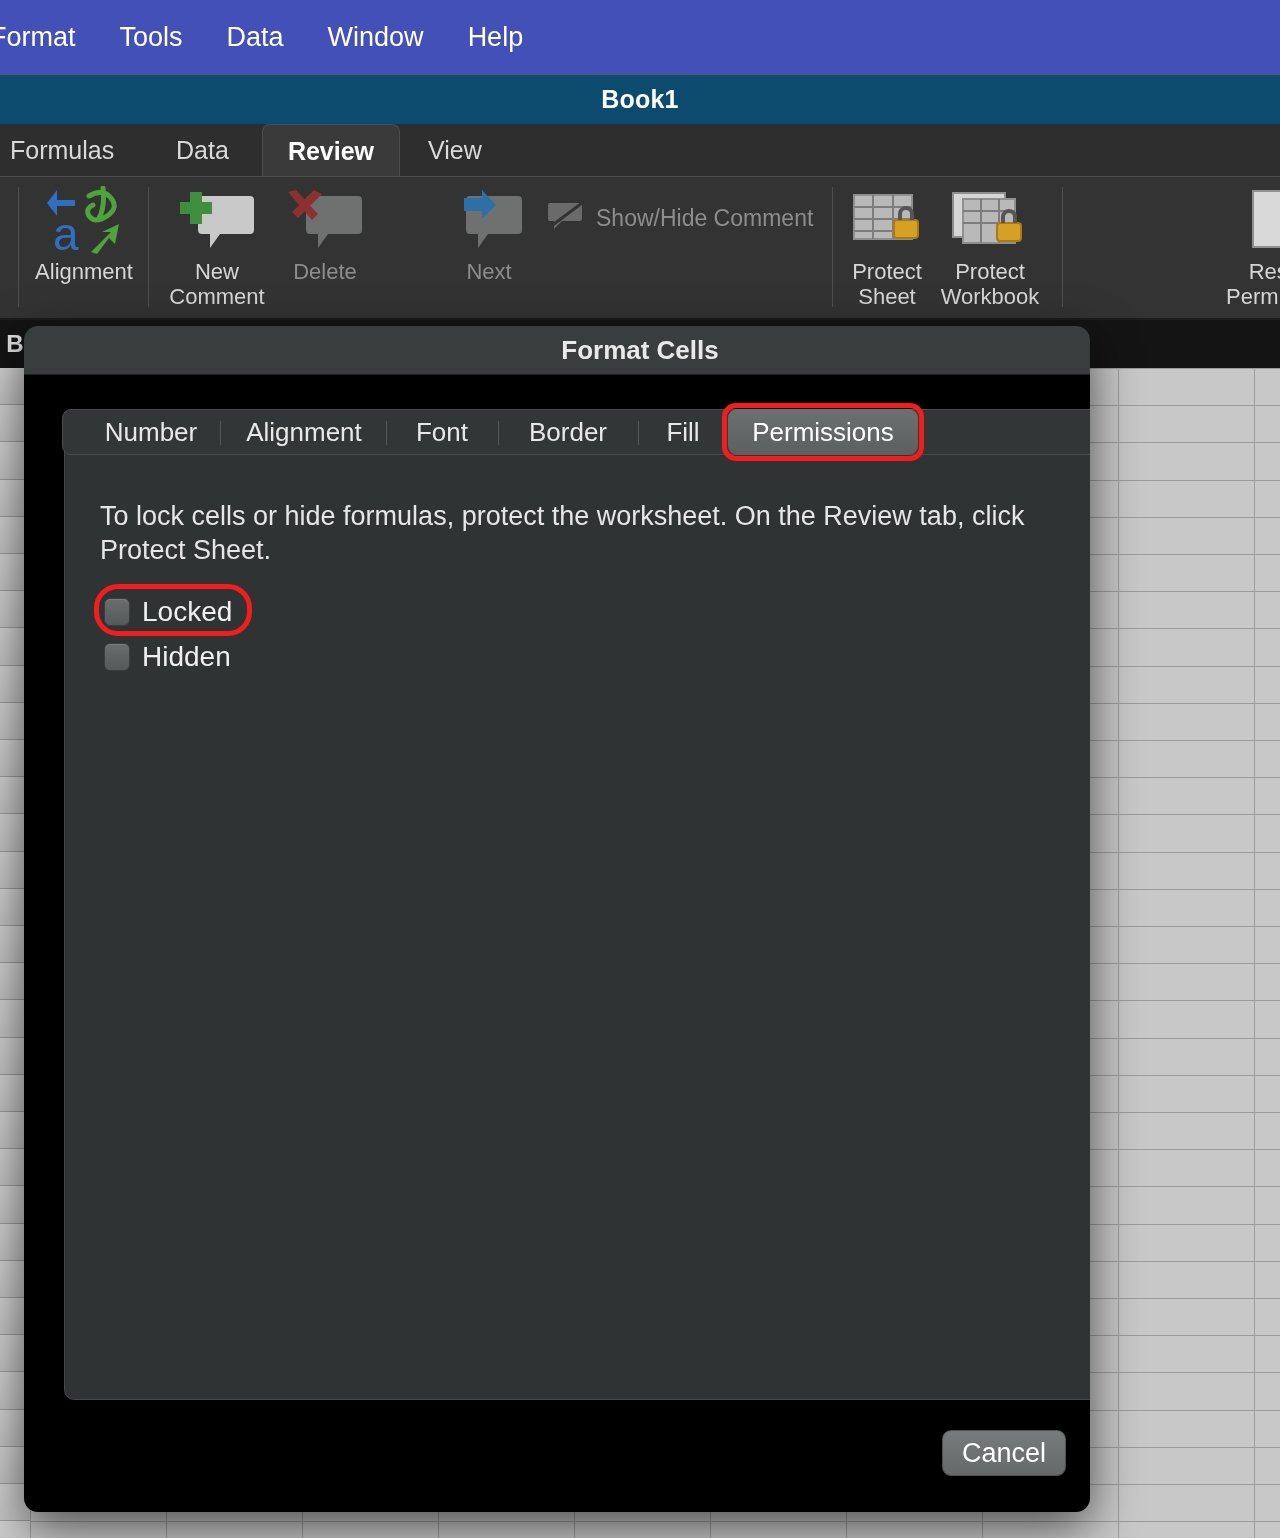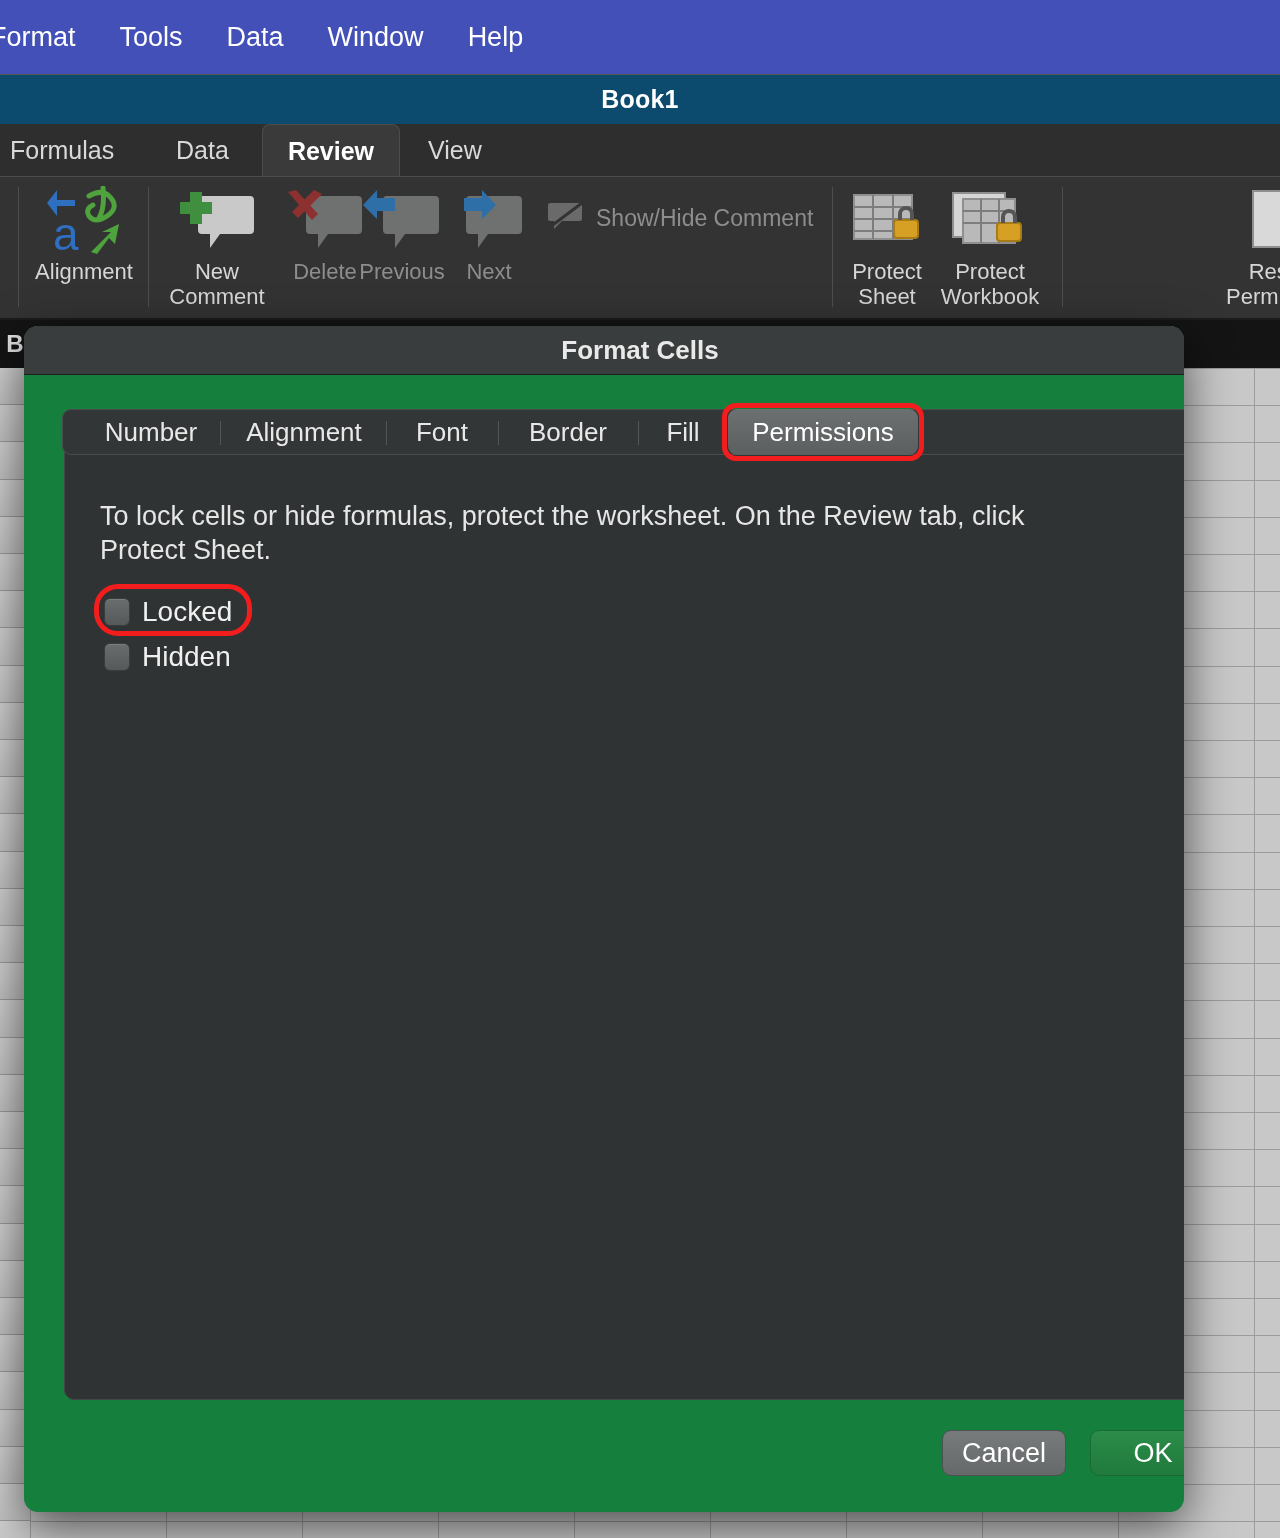--- a/index.html
+++ b/index.html
@@ -126,22 +126,22 @@
   .gridline-v {
     position: absolute; top: 48px; width: 1px; height: 1190px;
     background: #9c9c9c;
   }
   #sheetleftcap {
     position: absolute; left: 0; top: 0; width: 30px; height: 48px; background:#141414;
   }
 
   
   #dialog {
-    position: absolute; left: 24px; top: 326px; width: 1160px; height: 1186px;
-    background: #15803d;
+    position: absolute; left: 24px; top: 326px; width: 1066px; height: 1186px;
+    background: #000000;
     border-radius: 14px;
     box-shadow: 0 14px 48px rgba(0,0,0,.62);
     overflow: hidden;
   }
   #dlg-titlebar {
     position: absolute; left: 0; top: 0; width: 1232px; height: 49px;
     background: #3a3d3d;
     border-bottom: 1px solid #1d1f1f;
   }
   #dlg-title {
@@ -369,29 +369,20 @@
       <div class="ico">
         <svg width="82" height="66" viewBox="0 0 82 66">
           <path d="M26 8 H74 a4 4 0 0 1 4 4 V42 a4 4 0 0 1 -4 4 H44 L34 60 L34 46 H26 a4 4 0 0 1 -4 -4 V12 a4 4 0 0 1 4 -4 Z" fill="#6f7070"></path>
           <path d="M4 4 L12 2 L34 26 L28 32 Z" fill="#8c3030"></path>
           <path d="M30 2 L38 6 L14 30 L8 24 Z" fill="#8c3030"></path>
         </svg>
       </div>
       <div class="lbl">Delete</div>
     </div>
 
-    <div class="ritem dim" style="left:342px;width:120px;">
-      <div class="ico">
-        <svg width="82" height="66" viewBox="0 0 82 66">
-          <path d="M26 8 H74 a4 4 0 0 1 4 4 V42 a4 4 0 0 1 -4 4 H44 L34 60 L34 46 H26 a4 4 0 0 1 -4 -4 V12 a4 4 0 0 1 4 -4 Z" fill="#6f7070"></path>
-          <path d="M34 10 L16 10 L16 2 L2 17 L16 31 L16 23 L34 23 Z" fill="#2f6fa8"></path>
-        </svg>
-      </div>
-      <div class="lbl">Previous</div>
-    </div>
 
     <div class="ritem dim" style="left:434px;width:110px;">
       <div class="ico">
         <svg width="82" height="66" viewBox="0 0 82 66">
           <path d="M22 8 H70 a4 4 0 0 1 4 4 V42 a4 4 0 0 1 -4 4 H40 L30 60 L30 46 H22 a4 4 0 0 1 -4 -4 V12 a4 4 0 0 1 4 -4 Z" fill="#6f7070"></path>
           <path d="M16 10 L34 10 L34 2 L48 17 L34 31 L34 23 L16 23 Z" fill="#2f6fa8"></path>
         </svg>
       </div>
       <div class="lbl">Next</div>
     </div>

